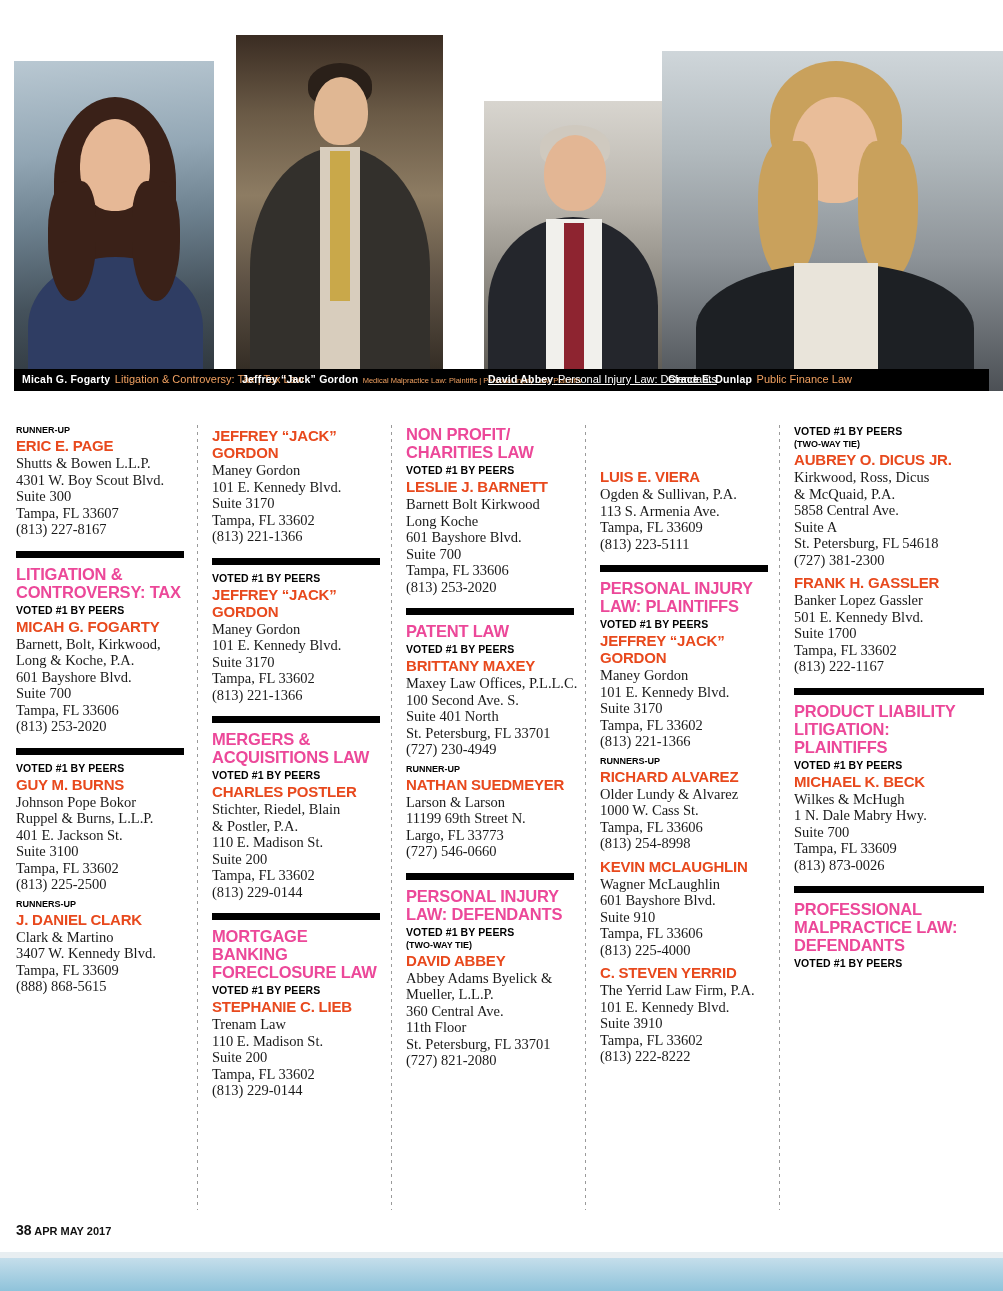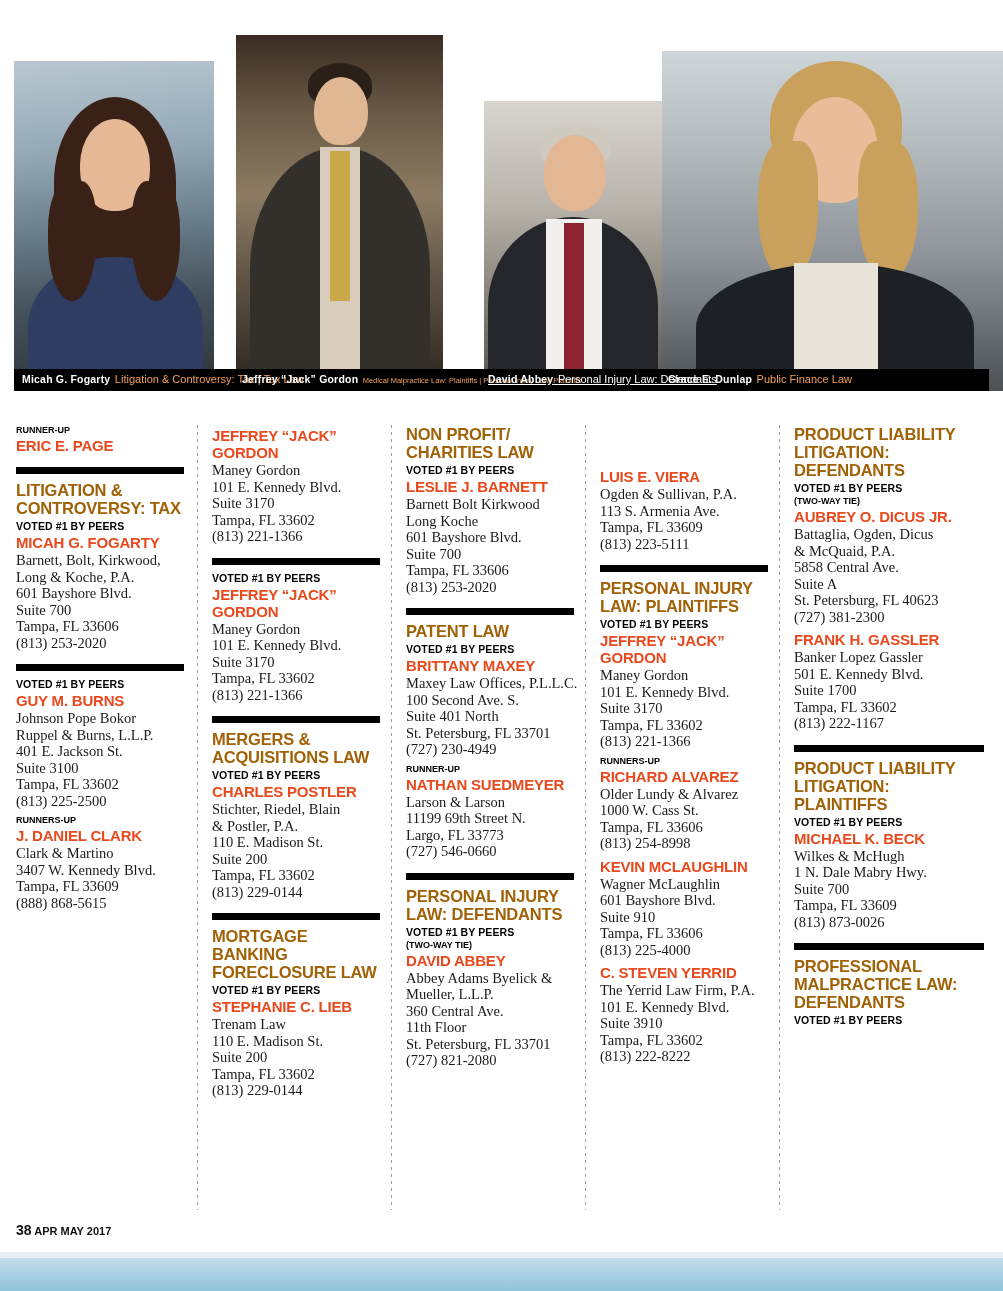--- a/index.html
+++ b/index.html
@@ -58,21 +58,21 @@
   .c3{left:390px;}
   .c4{left:584px;margin-top:41px;}
   .c5{left:778px;width:190px;}
   .vrule{position:absolute;top:0;width:1px;height:785px;
      background:repeating-linear-gradient(to bottom,#9a9a9a 0 3px,transparent 3px 7px);}
   .r1{left:181px;} .r2{left:375px;} .r3{left:569px;} .r4{left:763px;}
   .rule{height:7px;background:#000;margin:13px 0 7px 0;}
   .cat{
     font-family:"Liberation Sans", sans-serif;
     font-weight:bold;font-size:16.5px;line-height:18px;
-    color:#a16207;letter-spacing:-.2px;text-transform:uppercase;
+    color:#ec4899;letter-spacing:-.2px;text-transform:uppercase;
     margin:0 0 3px 0;
   }
   .voted{
     font-family:"Liberation Sans", sans-serif;
     font-weight:bold;font-size:10.5px;letter-spacing:.1px;color:#000;
     margin:0 0 2px 0;
   }
   .sub{
     font-family:"Liberation Sans", sans-serif;
     font-weight:bold;font-size:9px;color:#000;margin:0 0 2px 0;
@@ -169,20 +169,27 @@
 
   <div class="cols">
     <div class="vrule r1"></div>
     <div class="vrule r2"></div>
     <div class="vrule r3"></div>
     <div class="vrule r4"></div>
 
     <div class="col c1">
         <div class="sub">RUNNER-UP</div>
         <div class="name">ERIC E. PAGE</div>
+        <div class="lines">
+          <div>Shutts &amp; Bowen L.L.P.</div>
+          <div>4301 W. Boy Scout Blvd.</div>
+          <div>Suite 300</div>
+          <div>Tampa, FL 33607</div>
+          <div>(813) 227-8167</div>
+        </div>
         <div class="rule"></div>
         <div class="cat">LITIGATION &amp; CONTROVERSY: TAX</div>
         <div class="voted">VOTED #1 BY PEERS</div>
         <div class="name">MICAH G. FOGARTY</div>
         <div class="lines">
           <div>Barnett, Bolt, Kirkwood,</div>
           <div>Long &amp; Koche, P.A.</div>
           <div>601 Bayshore Blvd.</div>
           <div>Suite 700</div>
           <div>Tampa, FL 33606</div>
@@ -334,30 +341,29 @@
         <div class="name">C. STEVEN YERRID</div>
         <div class="lines">
           <div>The Yerrid Law Firm, P.A.</div>
           <div>101 E. Kennedy Blvd.</div>
           <div>Suite 3910</div>
           <div>Tampa, FL 33602</div>
           <div>(813) 222-8222</div>
         </div>
       </div>
     <div class="col c5">
-        <div class="cat">PRODUCT LIABILITY LITIGATION: DEFENDANTS</div>
         <div class="voted">VOTED #1 BY PEERS</div>
         <div class="sub">(TWO-WAY TIE)</div>
         <div class="name">AUBREY O. DICUS JR.</div>
         <div class="lines">
-          <div>Battaglia, Ogden, Dicus</div>
+          <div>Kirkwood, Ross, Dicus</div>
           <div>&amp; McQuaid, P.A.</div>
           <div>5858 Central Ave.</div>
           <div>Suite A</div>
-          <div>St. Petersburg, FL 40623</div>
+          <div>St. Petersburg, FL 54618</div>
           <div>(727) 381-2300</div>
         </div>
         <div class="name">FRANK H. GASSLER</div>
         <div class="lines">
           <div>Banker Lopez Gassler</div>
           <div>501 E. Kennedy Blvd.</div>
           <div>Suite 1700</div>
           <div>Tampa, FL 33602</div>
           <div>(813) 222-1167</div>
         </div>

